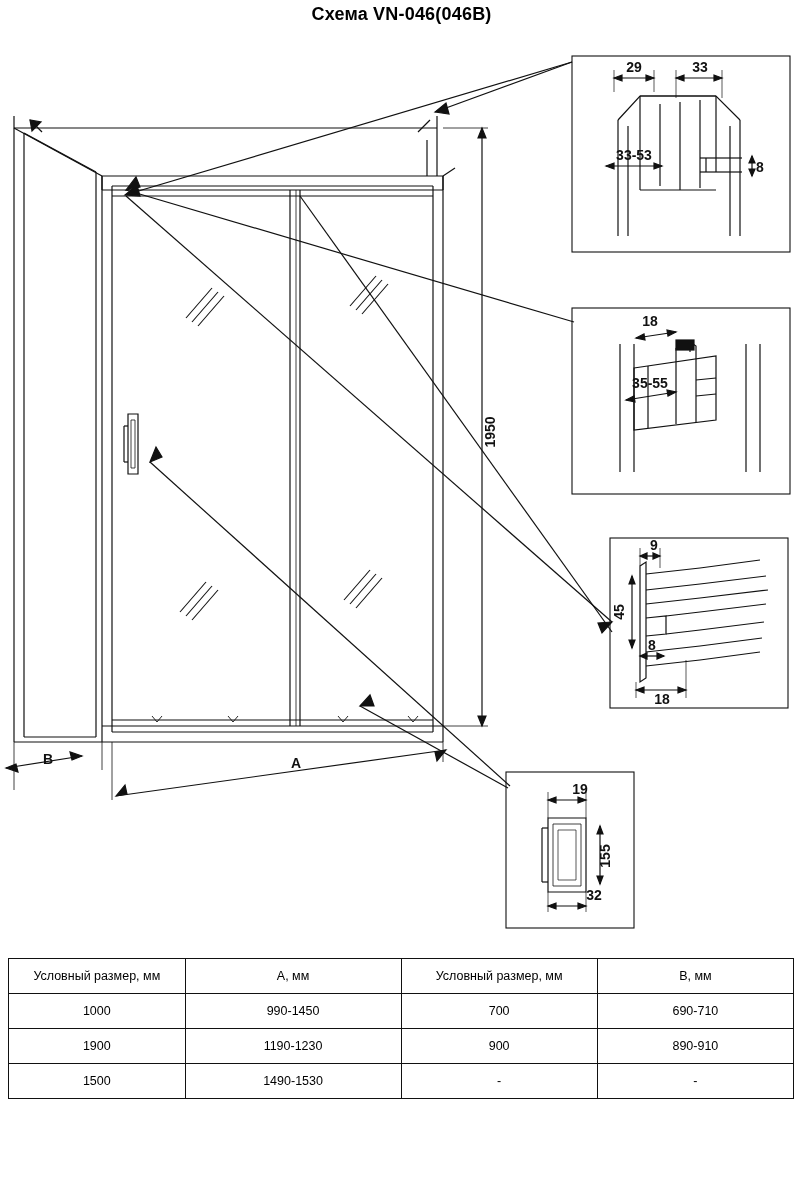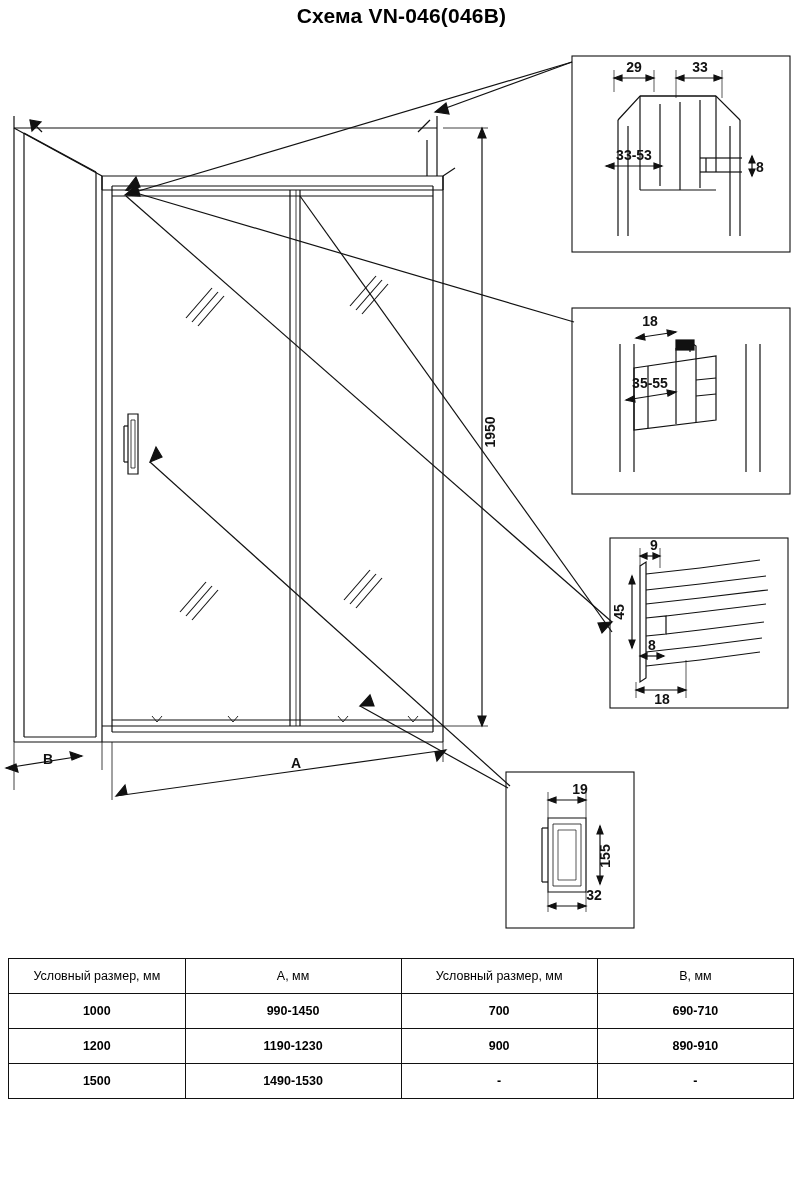--- a/index.html
+++ b/index.html
@@ -19,21 +19,21 @@
     position: relative;
     width: 803px;
     height: 1200px;
   }
   .title {
     position: absolute;
     top: 4px;
     left: 0;
     width: 803px;
     text-align: center;
-    font-size: 21px;
+    font-size: 18px;
     font-weight: bold;
     letter-spacing: 0.2px;
   }
   svg.layer {
     position: absolute;
     top: 0;
     left: 0;
     width: 803px;
     height: 1200px;
   }
@@ -44,21 +44,21 @@
     top: 958px;
     width: 786px;
     border-collapse: collapse;
     font-size: 12.5px;
   }
   .spec-table td, .spec-table th {
     border: 1px solid #111;
     height: 34px;
     text-align: center;
     vertical-align: middle;
-    font-weight: bold;
+    font-weight: normal;
     padding: 0;
   }
   .spec-table th {
     font-weight: normal;
   }
   .spec-table col.c1 { width: 22.5%; }
   .spec-table col.c2 { width: 27.5%; }
   .spec-table col.c3 { width: 25%; }
   .spec-table col.c4 { width: 25%; }
 </style>
@@ -334,21 +334,21 @@
       </tr>
     </thead>
     <tbody>
       <tr>
         <td>1000</td>
         <td>990-1450</td>
         <td>700</td>
         <td>690-710</td>
       </tr>
       <tr>
-        <td>1200</td>
+        <td>1900</td>
         <td>1190-1230</td>
         <td>900</td>
         <td>890-910</td>
       </tr>
       <tr>
         <td>1500</td>
         <td>1490-1530</td>
         <td>-</td>
         <td>-</td>
       </tr>

